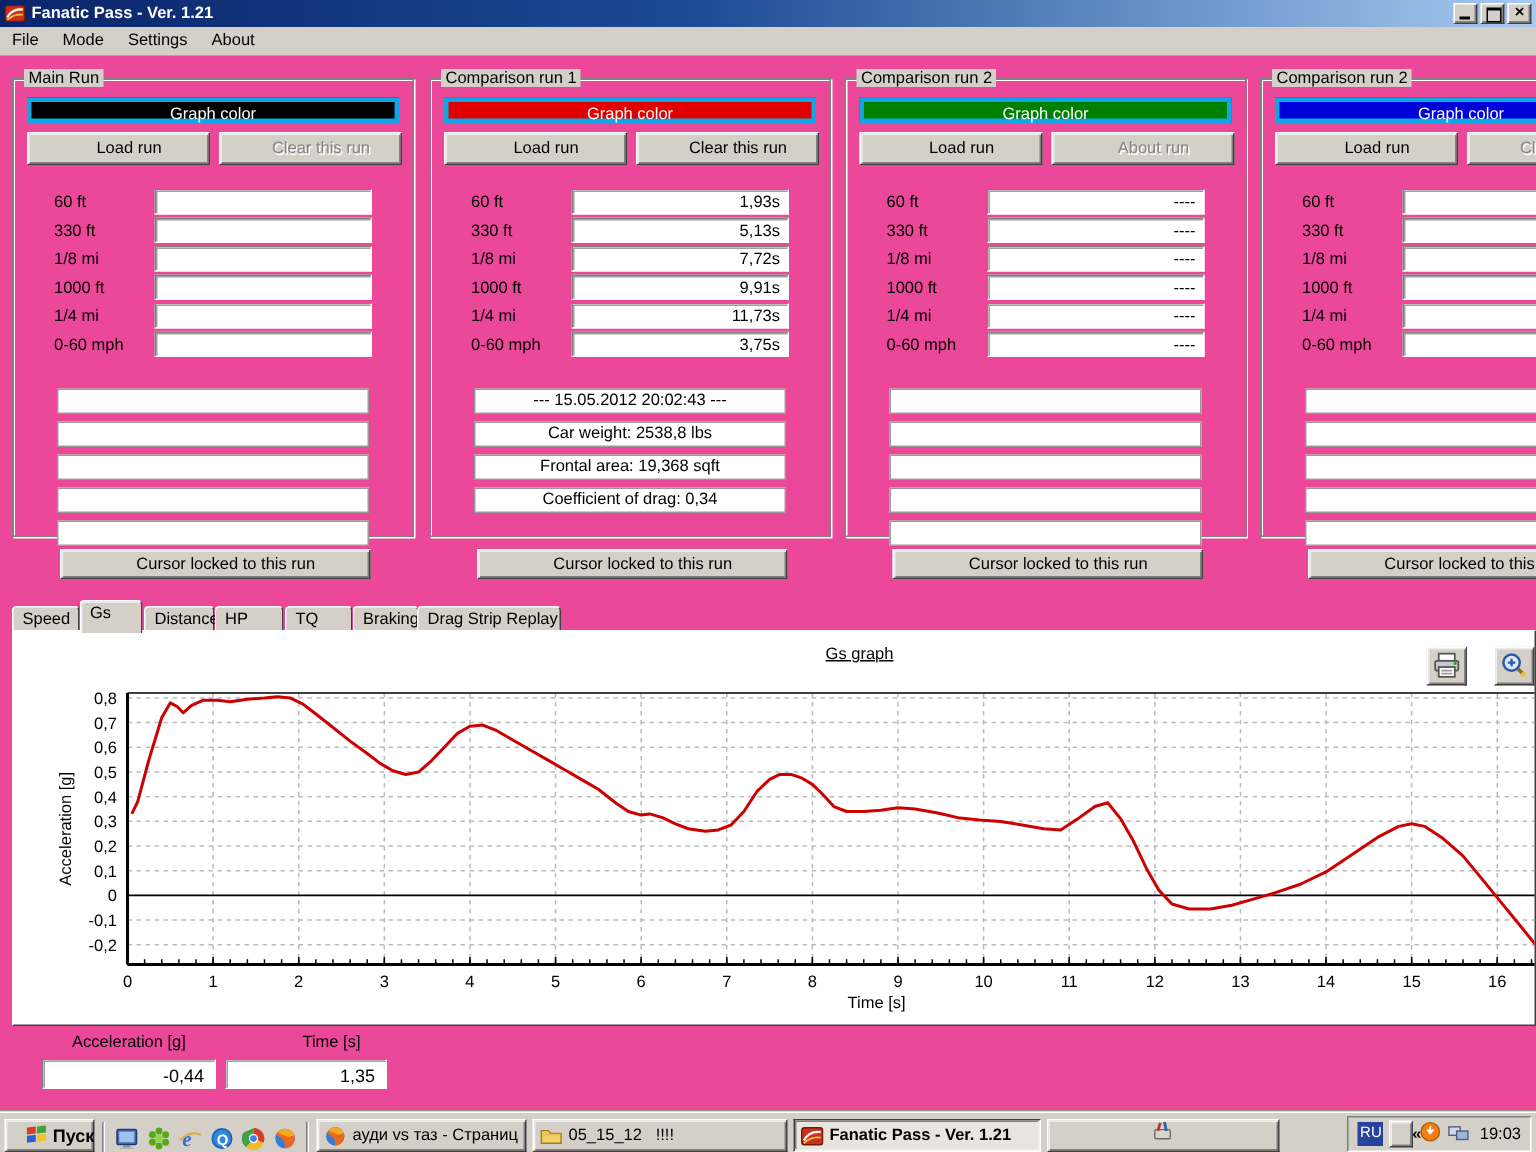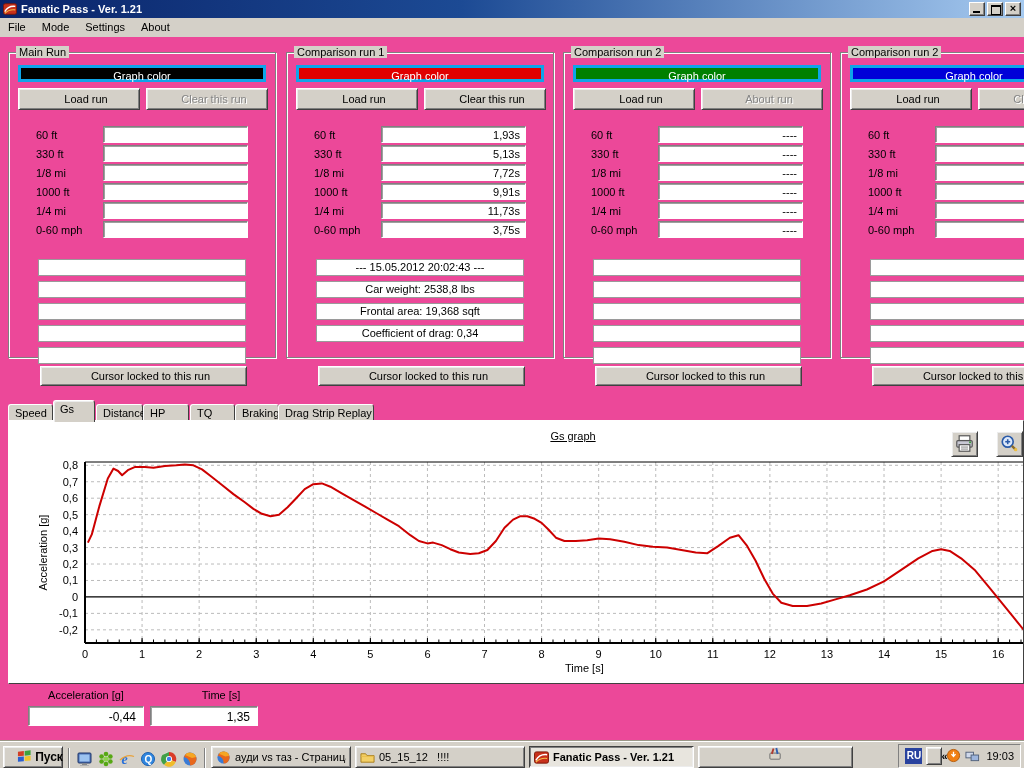--- a/index.html
+++ b/index.html
@@ -63,21 +63,21 @@
   .tb-sep{width:0;height:20px;border-left:1px solid #808080;border-right:1px solid #fff;margin:0 2px;}
   .ql{width:19px;height:19px;display:flex;align-items:center;justify-content:center;}
   .ql svg{width:16px;height:16px;}
   .task-btn{height:22px;display:flex;align-items:center;gap:4px;padding:0 4px;overflow:hidden;text-align:left;}
   .task-btn svg{width:15px;height:15px;flex:none;}
   .task-label{white-space:pre;overflow:hidden;flex:1;}
   .task-btn.active{border-color:#404040 #fff #fff #404040;box-shadow:inset -1px -1px 0 #ececec,inset 1px 1px 0 #808080;
     background:#e8e5de;font-weight:bold;}
   .tray{margin-left:auto;height:22px;display:flex;align-items:center;gap:4px;padding:0 4px 0 6px;
     border:1px solid;border-color:#808080 #fff #fff #808080;}
-  .lang-badge{width:17px;height:16px;background:#29429e;color:#fff;font-weight:bold;font-size:10px;
+  .lang-badge{width:17px;height:16px;background:#29429e;color:#fff;font-weight:normal;font-size:10px;
     text-align:center;line-height:16px;}
   .chev-btn{width:15px;height:18px;line-height:16px;font-weight:bold;}
   .tray svg{width:15px;height:15px;}
   .clock{font-size:11px;padding:0 2px;}
 </style>
 </head>
 <body>
 
 <div id="screen">
 

